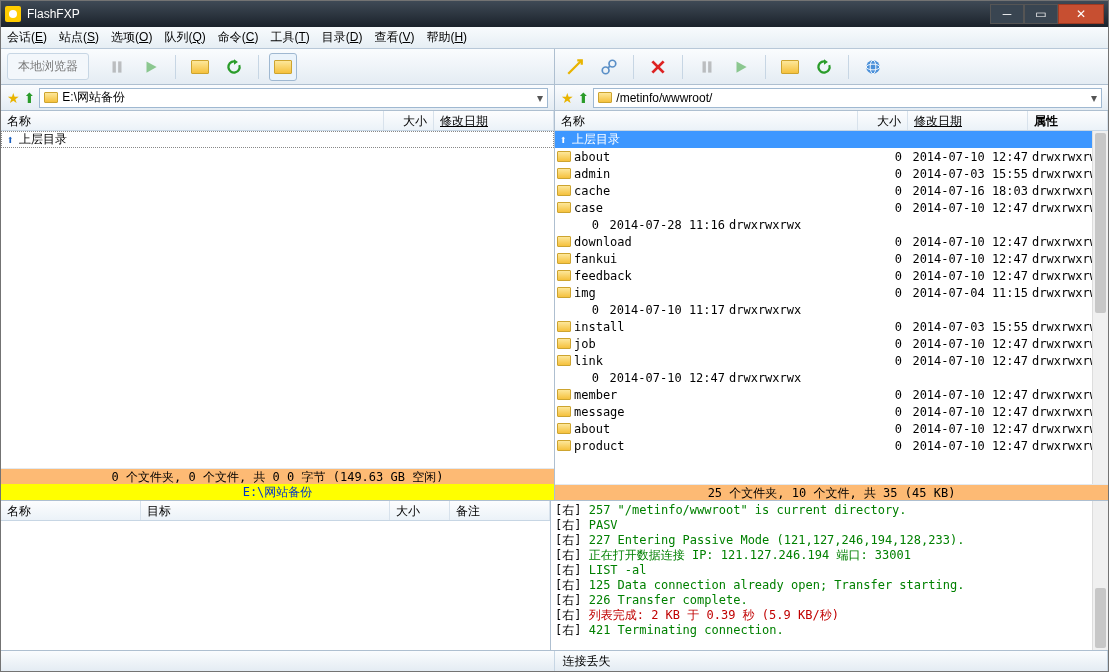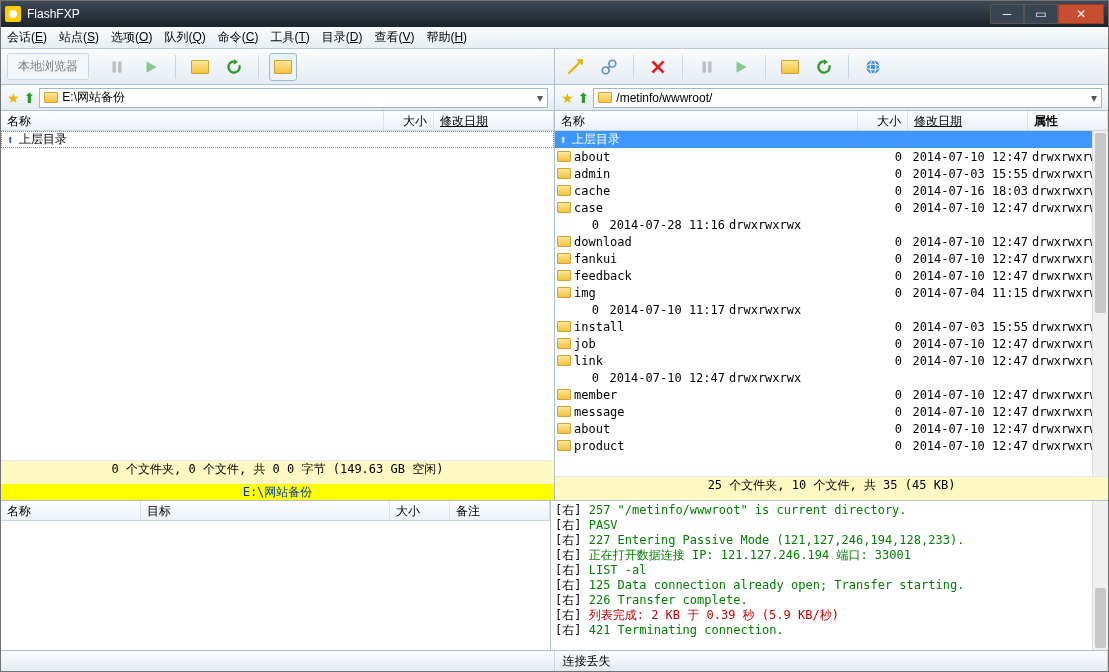--- a/index.html
+++ b/index.html
@@ -38,21 +38,21 @@
 .col-attr { width: 80px; font-weight: bold; }
 .list-body { flex: 1; overflow: auto; background: #fff; position: relative; }
 .row { display: flex; height: 17px; align-items: center; font-family: "SimSun","宋体",monospace; }
 .row .cell-name { flex: 1; display: flex; align-items: center; gap: 3px; padding-left: 2px; white-space: nowrap; overflow: hidden; }
 .row .cell-size { width: 50px; text-align: right; padding-right: 6px; }
 .row .cell-date { width: 120px; padding-left: 4px; text-align: right; }
 .row .cell-attr { width: 80px; padding-left: 4px; }
 .row.selected { background: #3d97ff; color: #fff; }
 .folder-icon { width: 14px; height: 11px; background: linear-gradient(to bottom,#fde79a,#f5c13d); border: 1px solid #cda42f; border-radius: 1px; display: inline-block; flex-shrink: 0; }
 .up-icon { width: 12px; height: 12px; display: inline-flex; align-items: center; justify-content: center; color: #1a5fbf; font-weight: bold; flex-shrink: 0; }
-.status-line { height: 24px; text-align: center; font-family: "SimSun",monospace; background: #fef9c3; border-top:1px solid #e3e9ef; }
+.status-line { height: 16px; text-align: center; font-family: "SimSun",monospace; background: #fdba74; border-top:1px solid #e3e9ef; }
 .yellow-bar { height: 16px; background: #ffff00; text-align: center; font-family: "SimSun",monospace; color: #0033cc; }
 .bottom { display: flex; height: 150px; border-bottom:1px solid #aebfd0; }
 .queue-panel { flex: 1; display: flex; flex-direction: column; border-right:1px solid #aebfd0; background:#fff; }
 .log-panel { flex: 1; background: #fff; overflow: auto; padding: 2px 4px; font-family: "SimSun",monospace; line-height: 15px; position: relative; }
 .log-line { white-space: pre; }
 .log-green { color: #008000; }
 .log-red { color: #c00000; }
 .footer { height: 20px; background: linear-gradient(to bottom,#fafcfe,#e4ecf3); display: flex; }
 .footer > div { flex: 1; padding: 2px 8px; border-right: 1px solid #c7d6e4; }
 .scrollbar-v { position:absolute; right:0; top:0; bottom:0; width:16px; background:#f0f0f0; border-left:1px solid #ddd; }

